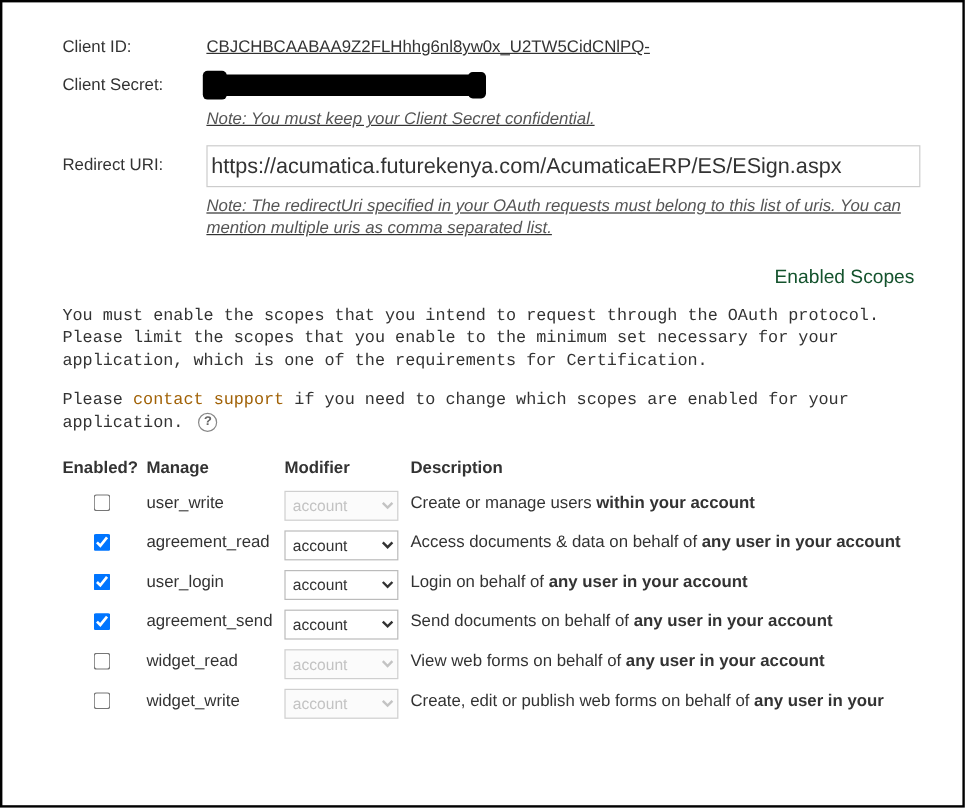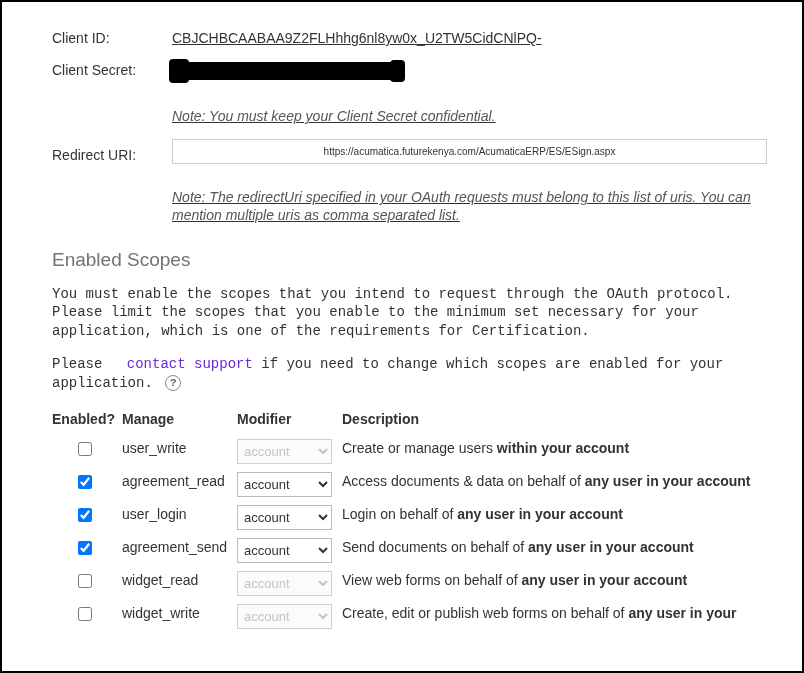--- a/index.html
+++ b/index.html
@@ -29,21 +29,21 @@
     padding-top: 8px;
   }
   .field-value {
     flex: 1;
     padding-top: 8px;
     text-decoration: underline;
   }
   .note {
     font-style: italic;
     color: #555;
-    margin-top: 24px;
+    margin-top: 6px;
     margin-bottom: 6px;
     line-height: 1.3;
   }
   .redacted {
     display: inline-block;
     width: 230px;
     height: 18px;
     background: #000;
     border-radius: 6px;
     position: relative;
@@ -51,34 +51,34 @@
   .redacted::before, .redacted::after {
     content: '';
     position: absolute;
     background: #000;
     border-radius: 4px;
   }
   .redacted::before { left: -3px; top: -3px; width: 20px; height: 24px; }
   .redacted::after { right: -3px; top: -2px; width: 15px; height: 22px; }
   input.text-input {
     width: 595px;
-    padding: 6px 20px;
+    padding: 6px 3px;
     border: 1px solid #ccc;
-    font-size: 10px;
+    font-size: 18px;
     font-family: inherit;
     color: #333;
-    text-align: center;
   }
   .section-header {
-    color: #737373;
-    font-size: 19px;
+    color: #14532d;
+    font-size: 16px;
     margin: 18px 0 14px 0;
+    text-align: right;
   }
   p.body-text { margin: 0 0 14px 0; line-height: 1.35; font-family: Liberation Mono, monospace; }
-  a.link { color: #6d28d9; text-decoration: none; margin-left: 16px; }
+  a.link { color: #a16207; text-decoration: none; }
   .help-icon {
     display: inline-block;
     width: 16px;
     height: 16px;
     border: 1px solid #888;
     border-radius: 50%;
     text-align: center;
     line-height: 15px;
     font-size: 11px;
     color: #666;

